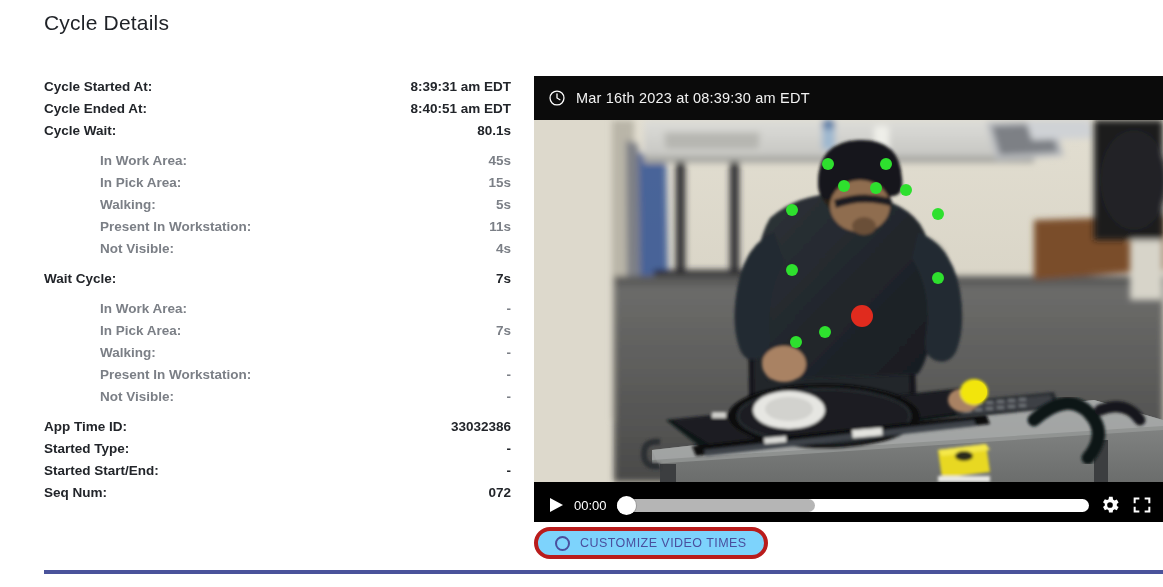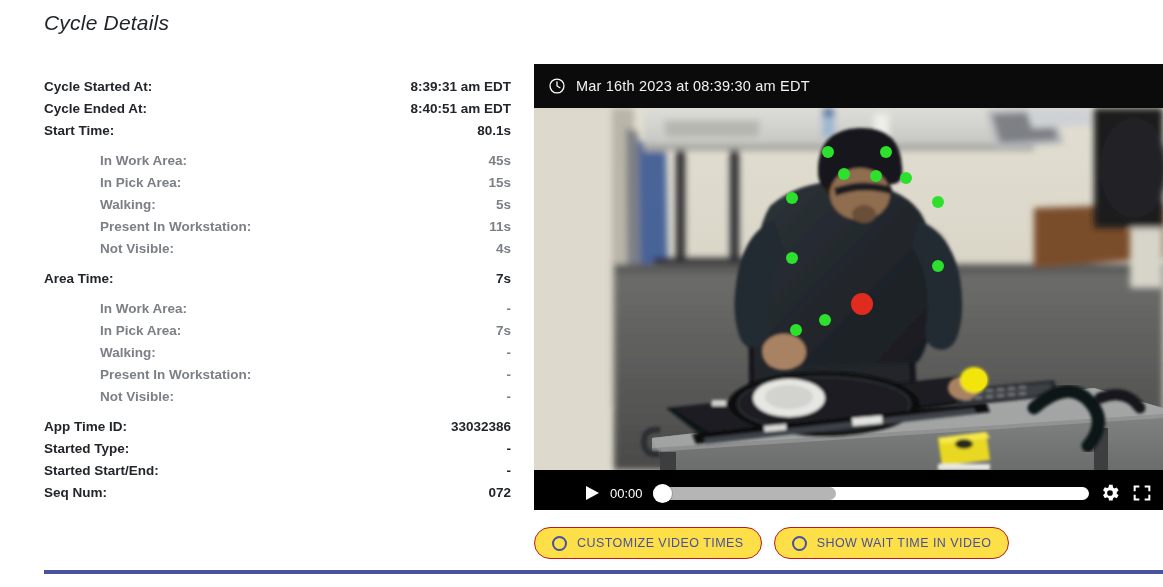--- a/index.html
+++ b/index.html
@@ -10,41 +10,40 @@
     font-family: "Liberation Sans", sans-serif;
     overflow: hidden;
   }
   #root { position: relative; width: 1163px; height: 587px; background:#fff; }
 
   
   .page-title {
     position: absolute; left: 44px; top: 11px;
     font-size: 21px; font-weight: 400; color: #1f2227;
     letter-spacing: .2px;
-    font-style: italic;
   }
 
   
   .details {
     position: absolute; left: 44px; top: 76px;
     width: 467px;
   }
   .drow {
     display: flex; align-items: flex-start; justify-content: space-between;
     height: 22px; line-height: 22px;
   }
   .drow .lbl { font-size: 13.5px; font-weight: bold; color: #22252a; white-space: nowrap; }
   .drow .val { font-size: 13.5px; font-weight: bold; color: #22252a; text-align: right; white-space: nowrap; }
   .drow.sub { padding-left: 16px; }
   .drow.sub .lbl, .drow.sub .val { color: #7b7f86; font-weight: bold; margin-left: 40px; }
   .gap-sm { height: 8px; }
 
   
   .video-panel {
-    position: absolute; left: 534px; top: 64px;
+    position: absolute; left: 534px; top: 76px;
     width: 629px; height: 446px;
     background: #000;
     overflow: hidden;
   }
   .video-header {
     position: relative;
     height: 44px; background: #0b0b0b;
     display: flex; align-items: center; gap: 10px;
     padding: 0 0 0 14px;
   }
@@ -60,21 +59,20 @@
     background: #2e3033;
   }
   .video-stage svg { display:block; }
 
   .video-controls {
     position: relative;
     height: 40px; background: #000;
     display: flex; align-items: center;
     padding: 6px 10px 0 14px;
     gap: 10px;
-    margin-left: 36px;
   }
   .play-btn {
     width: 16px; height: 18px; flex: 0 0 auto;
     position: relative; cursor: pointer;
   }
   .play-btn::before {
     content: ""; position: absolute; left: 2px; top: 2px;
     border-left: 13px solid #fff;
     border-top: 7px solid transparent;
     border-bottom: 7px solid transparent;
@@ -100,22 +98,22 @@
   .gear-icon, .fs-icon { flex: 0 0 auto; cursor: pointer; display:block; }
 
   
   .actions {
     position: absolute; left: 534px; top: 527px;
     display: flex; gap: 12px;
   }
   .pill {
     display: inline-flex; align-items: center; gap: 10px;
     height: 32px; padding: 0 17px;
-    border: 1px solid #b91c1c; border-radius: 16px;
-    background: #fde047; color: #4a4f9e;
+    border: 4px solid #b91c1c; border-radius: 16px;
+    background: #7dd3fc; color: #4a4f9e;
     font-size: 12.5px; letter-spacing: .45px;
     cursor: pointer; white-space: nowrap;
   }
   .pill .radio {
     width: 15px; height: 15px; border-radius: 50%;
     border: 2px solid #4a4f9e; flex: 0 0 auto;
   }
 
   
   .divider {
@@ -133,21 +131,21 @@
   <div class="details" id="details-list">
       <div class="drow">
         <span class="lbl">Cycle Started At:</span>
         <span class="val">8:39:31 am EDT</span>
       </div>
       <div class="drow">
         <span class="lbl">Cycle Ended At:</span>
         <span class="val">8:40:51 am EDT</span>
       </div>
       <div class="drow">
-        <span class="lbl">Start Time:</span>
+        <span class="lbl">Cycle Wait:</span>
         <span class="val">80.1s</span>
       </div>
       <div class="gap-sm"></div>
       <div class="drow sub">
         <span class="lbl">In Work Area:</span>
         <span class="val">45s</span>
       </div>
       <div class="drow sub">
         <span class="lbl">In Pick Area:</span>
         <span class="val">15s</span>
@@ -159,21 +157,21 @@
       <div class="drow sub">
         <span class="lbl">Present In Workstation:</span>
         <span class="val">11s</span>
       </div>
       <div class="drow sub">
         <span class="lbl">Not Visible:</span>
         <span class="val">4s</span>
       </div>
       <div class="gap-sm"></div>
       <div class="drow">
-        <span class="lbl">Area Time:</span>
+        <span class="lbl">Wait Cycle:</span>
         <span class="val">7s</span>
       </div>
       <div class="gap-sm"></div>
       <div class="drow sub">
         <span class="lbl">In Work Area:</span>
         <span class="val">-</span>
       </div>
       <div class="drow sub">
         <span class="lbl">In Pick Area:</span>
         <span class="val">7s</span>
@@ -413,20 +411,16 @@
         </g>
       </svg>
     </div>
   </div>
 
   <div class="actions" id="actions-row">
       <div class="pill">
         <span class="radio"></span>
         <span>CUSTOMIZE VIDEO TIMES</span>
       </div>
-      <div class="pill">
-        <span class="radio"></span>
-        <span>SHOW WAIT TIME IN VIDEO</span>
-      </div>
     </div>
 
   <div class="divider"></div>
 </div>
 
 </body></html>

